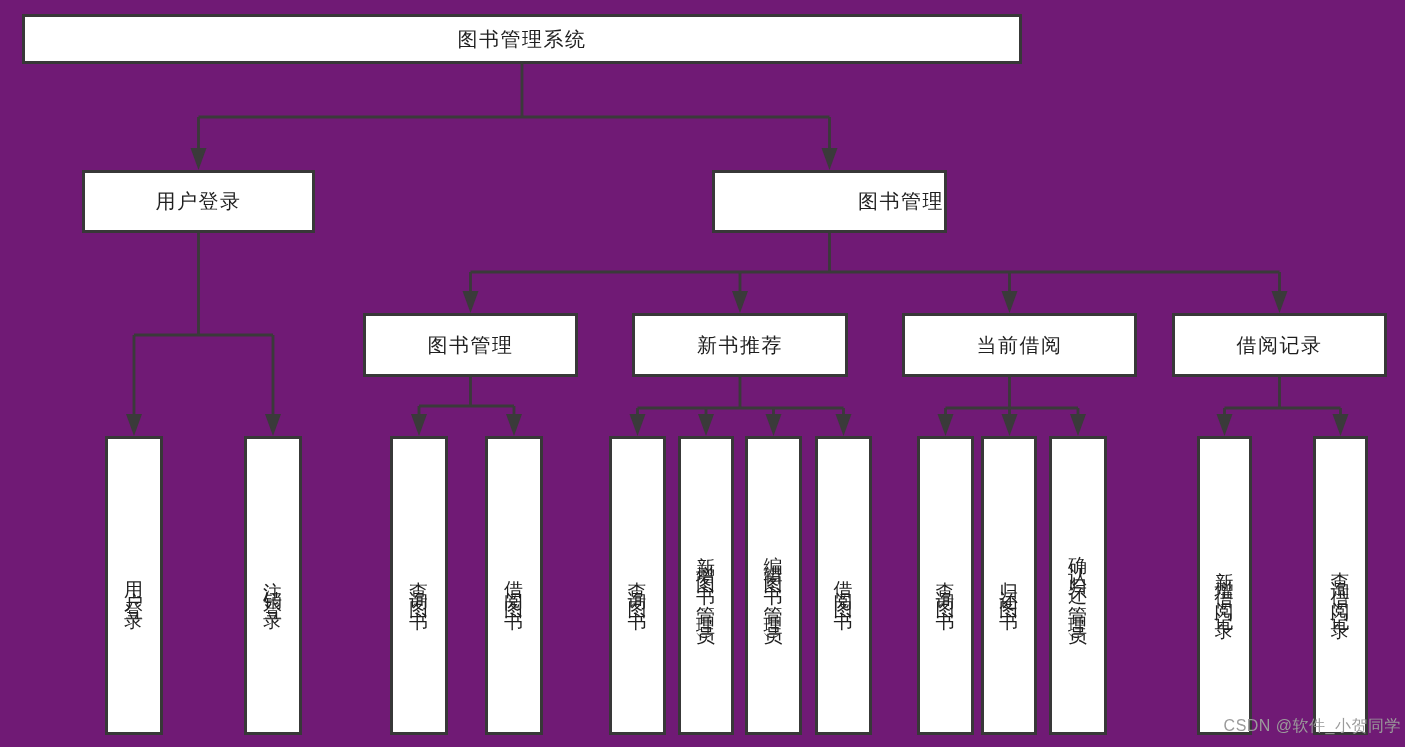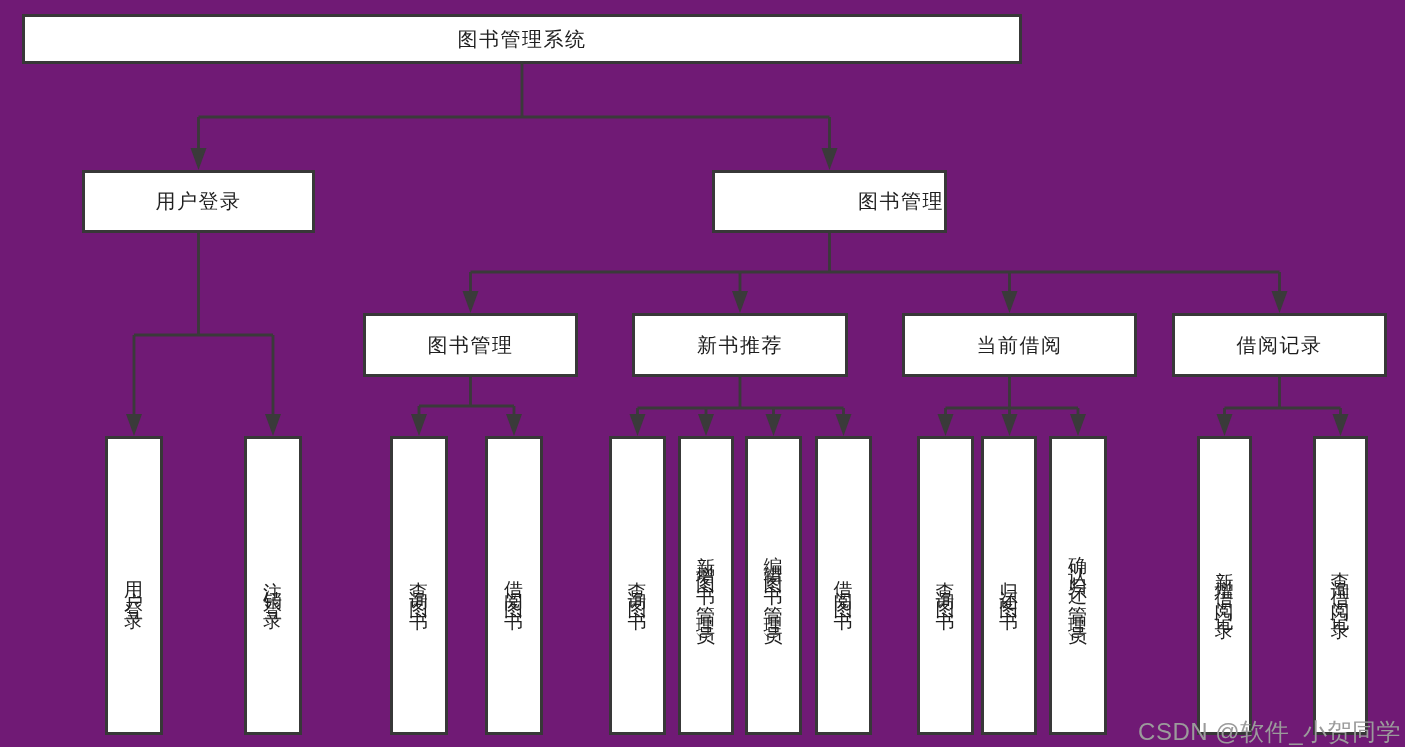--- a/index.html
+++ b/index.html
@@ -44,21 +44,21 @@
     color: #1f1f1f;
     letter-spacing: 10px;
     line-height: 1;
     white-space: nowrap;
   }
   #watermark {
     position: absolute;
     right: 4px;
     top: 716px;
     z-index: 5;
-    font-size: 24px;
+    font-size: 16px;
     color: #9b9b9b;
     letter-spacing: 0.5px;
     white-space: nowrap;
   }
 </style>
 </head>
 <body>
 
 <div id="canvas">
 

